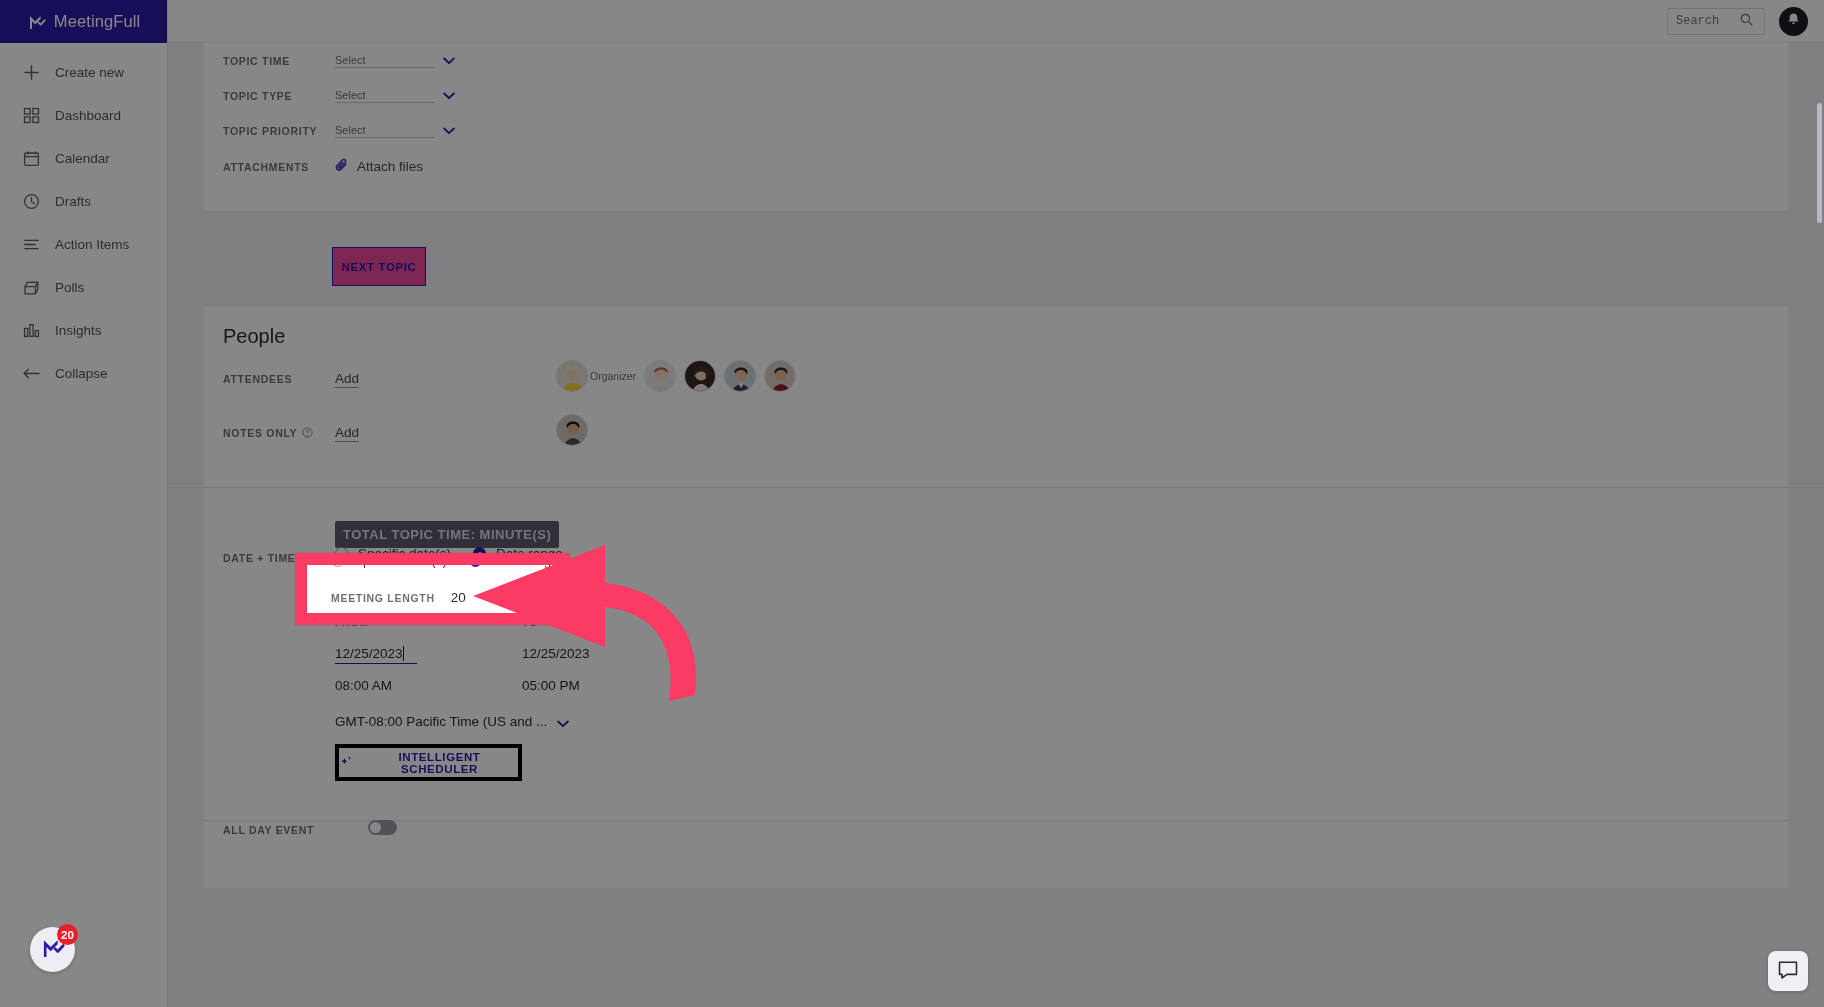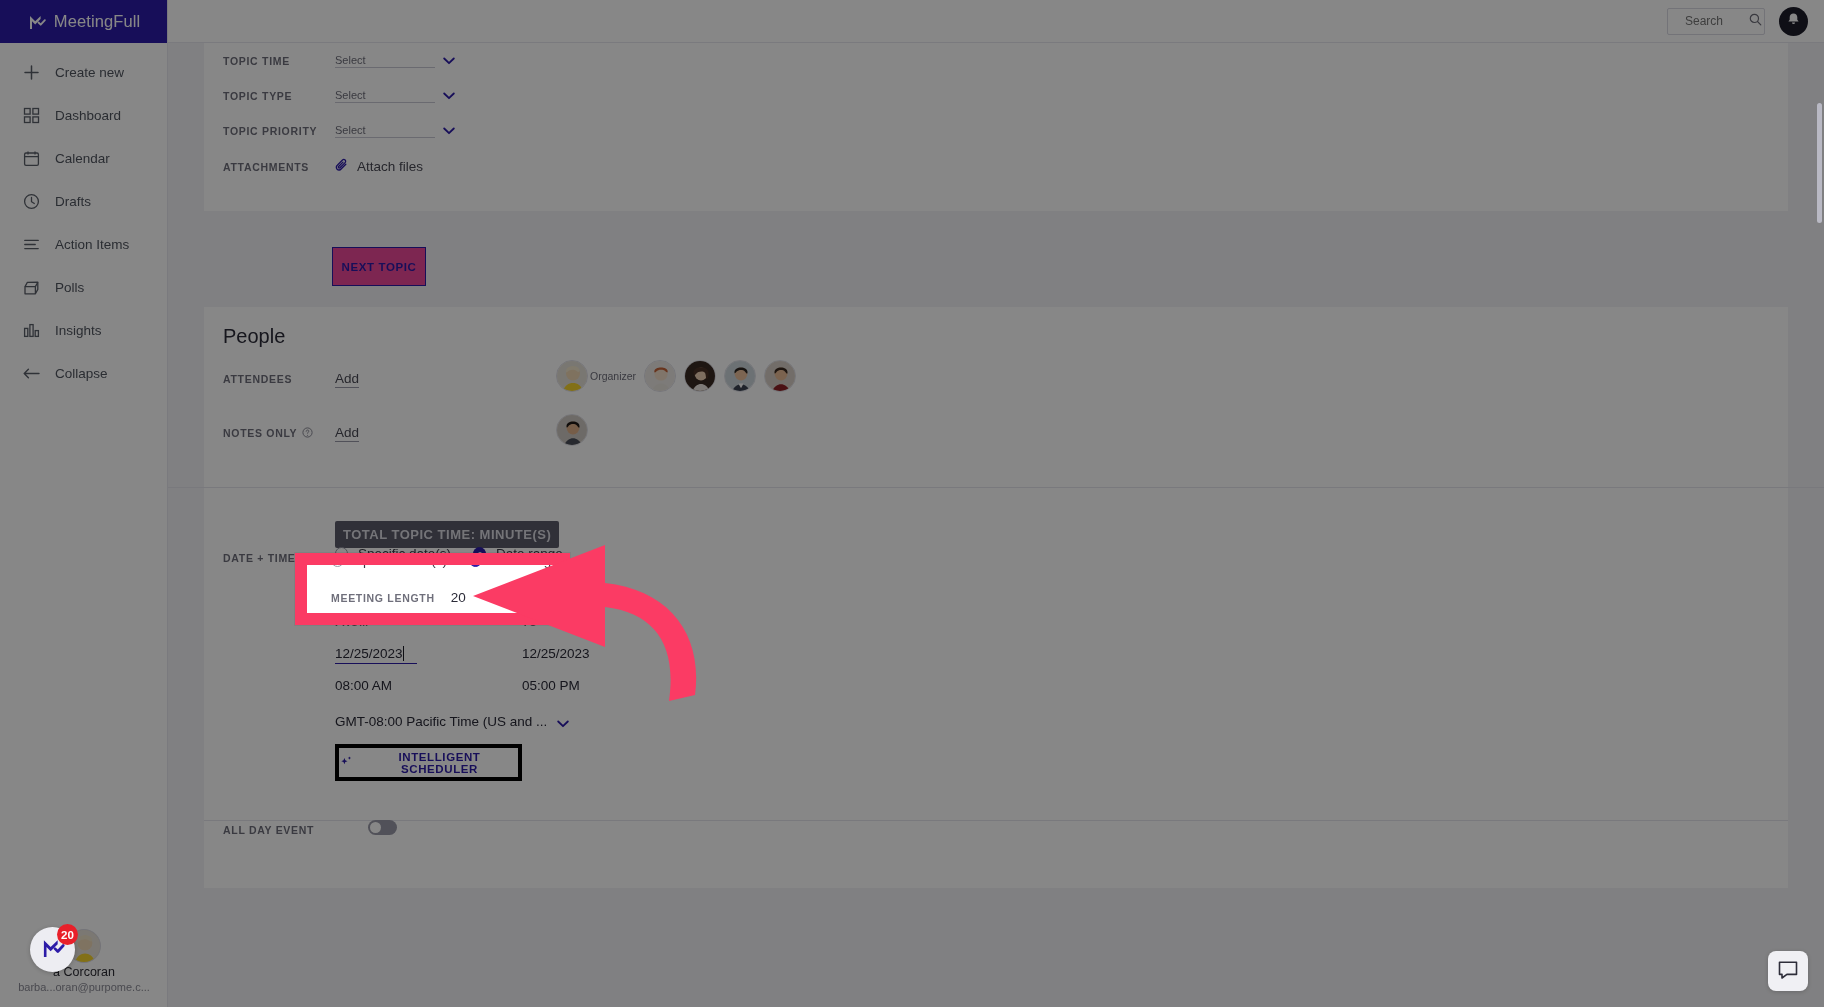--- a/index.html
+++ b/index.html
@@ -65,21 +65,21 @@
     position:absolute; left:168px; top:0; right:0; height:43px;
     background:#fff; border-bottom:1px solid #e7e7ee; z-index:6;
     display:flex; align-items:center; justify-content:flex-end; padding-right:16px; gap:14px;
   }
   .search-box {
     width:88px; height:27px; border:1px solid #d9d9e2; border-radius:2px;
     display:flex; align-items:center; padding:0 8px; gap:6px; width:98px;
   }
   .search-input {
     border:0; outline:0; font-size:12px; color:#6c6c78; width:58px;
-    background:transparent; font-family:Liberation Sans, sans-serif;margin-left:9px;
+    background:transparent; font-family:Liberation Mono, monospace;
   }
   .bell {
     width:29px; height:29px; border-radius:50%; background:#1d1d2b;
     display:flex; align-items:center; justify-content:center;
   }
 
   
   .main { position:absolute; left:168px; top:43px; right:0; bottom:0; background:#f2f2f6; }
   .card { position:absolute; left:36px; right:36px; background:#fff; }
 
@@ -251,32 +251,20 @@
       <div class="nav-item">
         <span class="nav-ico">
           <svg width="19" height="17" viewBox="0 0 19 17" fill="none" stroke="#5a5f69" stroke-width="1.4" stroke-linecap="round" stroke-linejoin="round">
             <path d="M17 8.5H2.2M6.4 4.3L2.2 8.5l4.2 4.2"></path>
           </svg>
         </span>
         <span>Collapse</span>
       </div>
     </div>
 
-    <div class="user-block">
-      <div class="user-avatar">
-        <svg width="34" height="34" viewBox="0 0 34 34">
-          <rect width="34" height="34" fill="#e9e3da"></rect>
-          <circle cx="17" cy="13" r="7.4" fill="#f0d9b8"></circle>
-          <path d="M6.5 34c1.5-7.2 5.8-10.5 10.5-10.5S26 26.8 27.5 34z" fill="#f6d32d"></path>
-          <path d="M9.8 9.5c1.6-5.2 12.4-5.6 14.2-.6.8 2.3-1 3.3-2.2 2.2-2.8-2.6-8-2.3-10.6.4-1.1 1.1-1.9.1-1.4-2z" fill="#efe3c8"></path>
-        </svg>
-      </div>
-      <div class="user-name">a Corcoran</div>
-      <div class="user-mail">barba...oran@purpome.c...</div>
-    </div>
   </div>
 
   <div class="topbar">
     <div class="search-box">
       <input class="search-input" type="text" placeholder="Search" style="">
       <span>
         <svg width="13" height="13" viewBox="0 0 13 13" fill="none" stroke="#6c6c78" stroke-width="1.2">
           <circle cx="5.4" cy="5.4" r="4.1"></circle>
             <path d="M8.5 8.5l3.3 3.3" stroke-linecap="round"></path>
         </svg>

